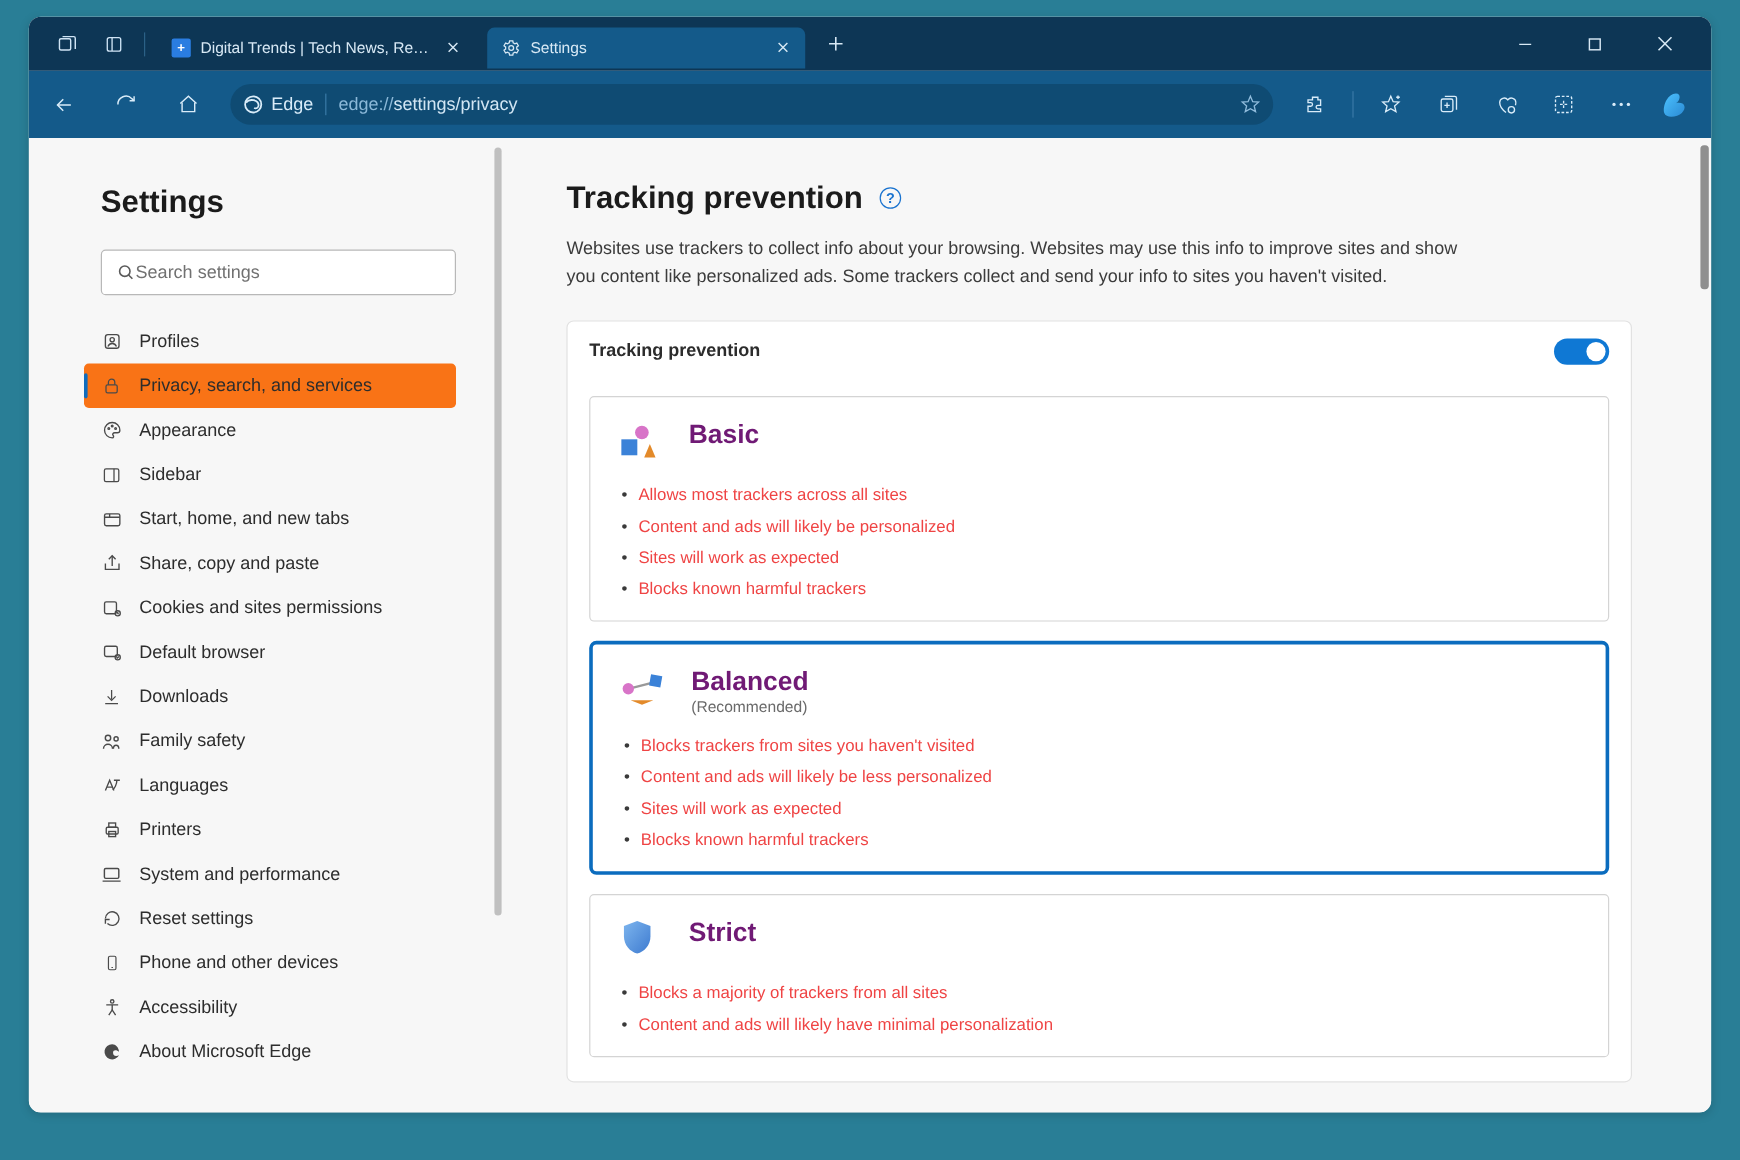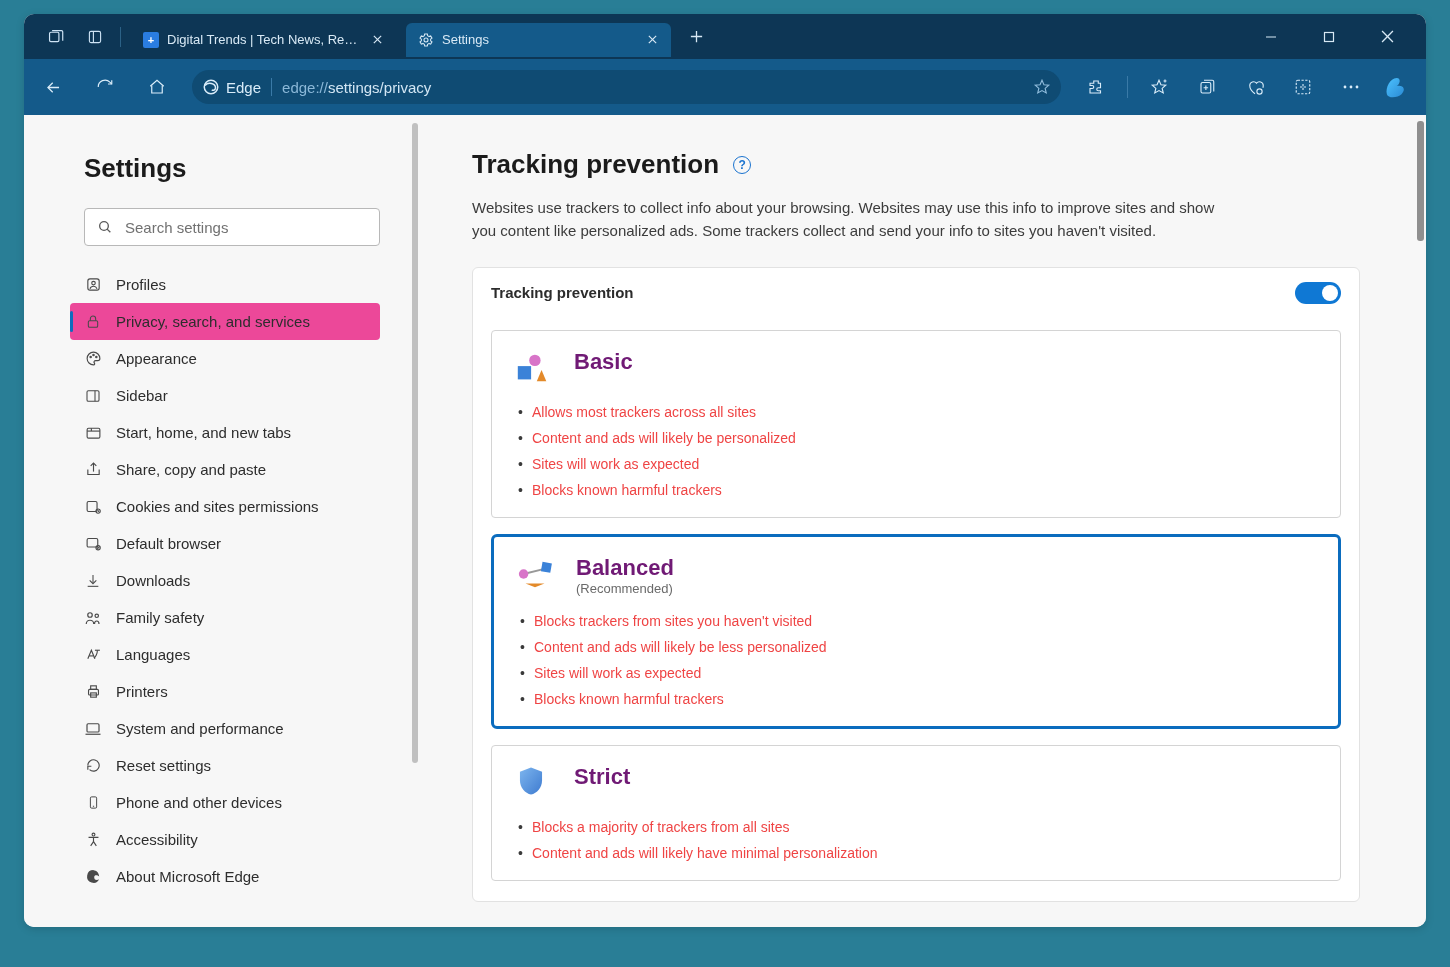--- a/index.html
+++ b/index.html
@@ -104,38 +104,38 @@
     padding: 38px 40px 10px 60px;
     overflow-y: auto;
   }
   .sidebar-scroll-thumb {
     position: absolute; right: 2px; top: 8px; width: 6px; height: 640px;
     background: #c0c0c0; border-radius: 3px;
   }
   .settings-title { font-size: 26px; font-weight: 600; color: #1b1b1b; margin-bottom: 24px; }
   .search-box {
     height: 38px; border: 1px solid #b8b8b8; border-radius: 4px; background:#fff;
-    display:flex; align-items:center; gap:12px; padding: 0 12px; margin-bottom: 20px;
+    display:flex; align-items:center; gap:0; padding: 0 12px; margin-bottom: 20px;
   }
   .search-box input { border:none; outline:none; flex:1; font-size:15px; background:transparent; color:#222; }
   .search-box input::placeholder { color:#717171; }
 
   .nav-list { list-style:none; }
   .nav-item {
     height: 37px;
     display:flex; align-items:center; gap:14px;
     padding: 0 10px 0 14px;
     margin-left: -14px;
     font-size: 15px;
     color: #2d2d2d;
     border-radius: 4px;
     position: relative;
   }
   .nav-item.selected {
-    background: #ec4899;
+    background: #f97316;
   }
   .nav-item.selected::before {
     content:'';
     position:absolute; left:0; top:8px; bottom:8px; width:3px; background:#0f6cbd; border-radius:2px;
   }
   .nav-item .nav-icon { width:18px; height:18px; display:flex; align-items:center; justify-content:center; color:#4a4a4a; flex-shrink:0; }
 
   
   .main-panel {
     flex: 1;

